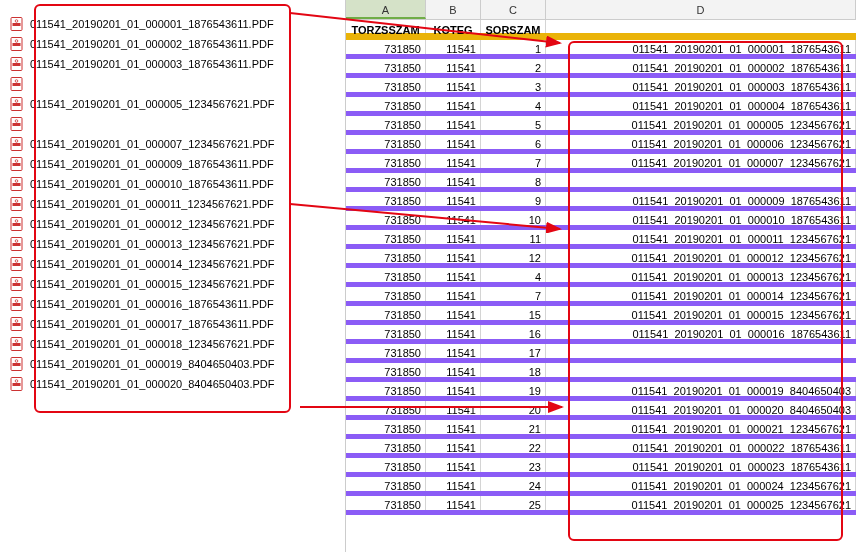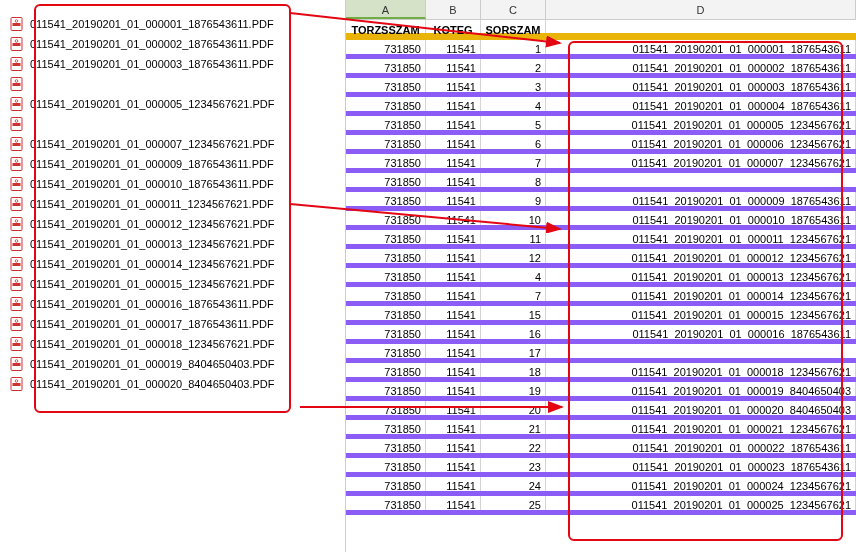--- a/index.html
+++ b/index.html
@@ -430,21 +430,20 @@
         </div>
         <div class="data-row">
           <div class="cell col-a right">731850</div>
           <div class="cell col-b right">11541</div>
           <div class="cell col-c right">17</div>
         </div>
         <div class="data-row">
           <div class="cell col-a right">731850</div>
           <div class="cell col-b right">11541</div>
           <div class="cell col-c right">18</div>
-          <div class="cell col-d left">011541_20190201_01_000018_1234567621</div>
         </div>
         <div class="data-row">
           <div class="cell col-a right">731850</div>
           <div class="cell col-b right">11541</div>
           <div class="cell col-c right">19</div>
           <div class="cell col-d left">011541_20190201_01_000019_8404650403</div>
         </div>
         <div class="data-row">
           <div class="cell col-a right">731850</div>
           <div class="cell col-b right">11541</div>

